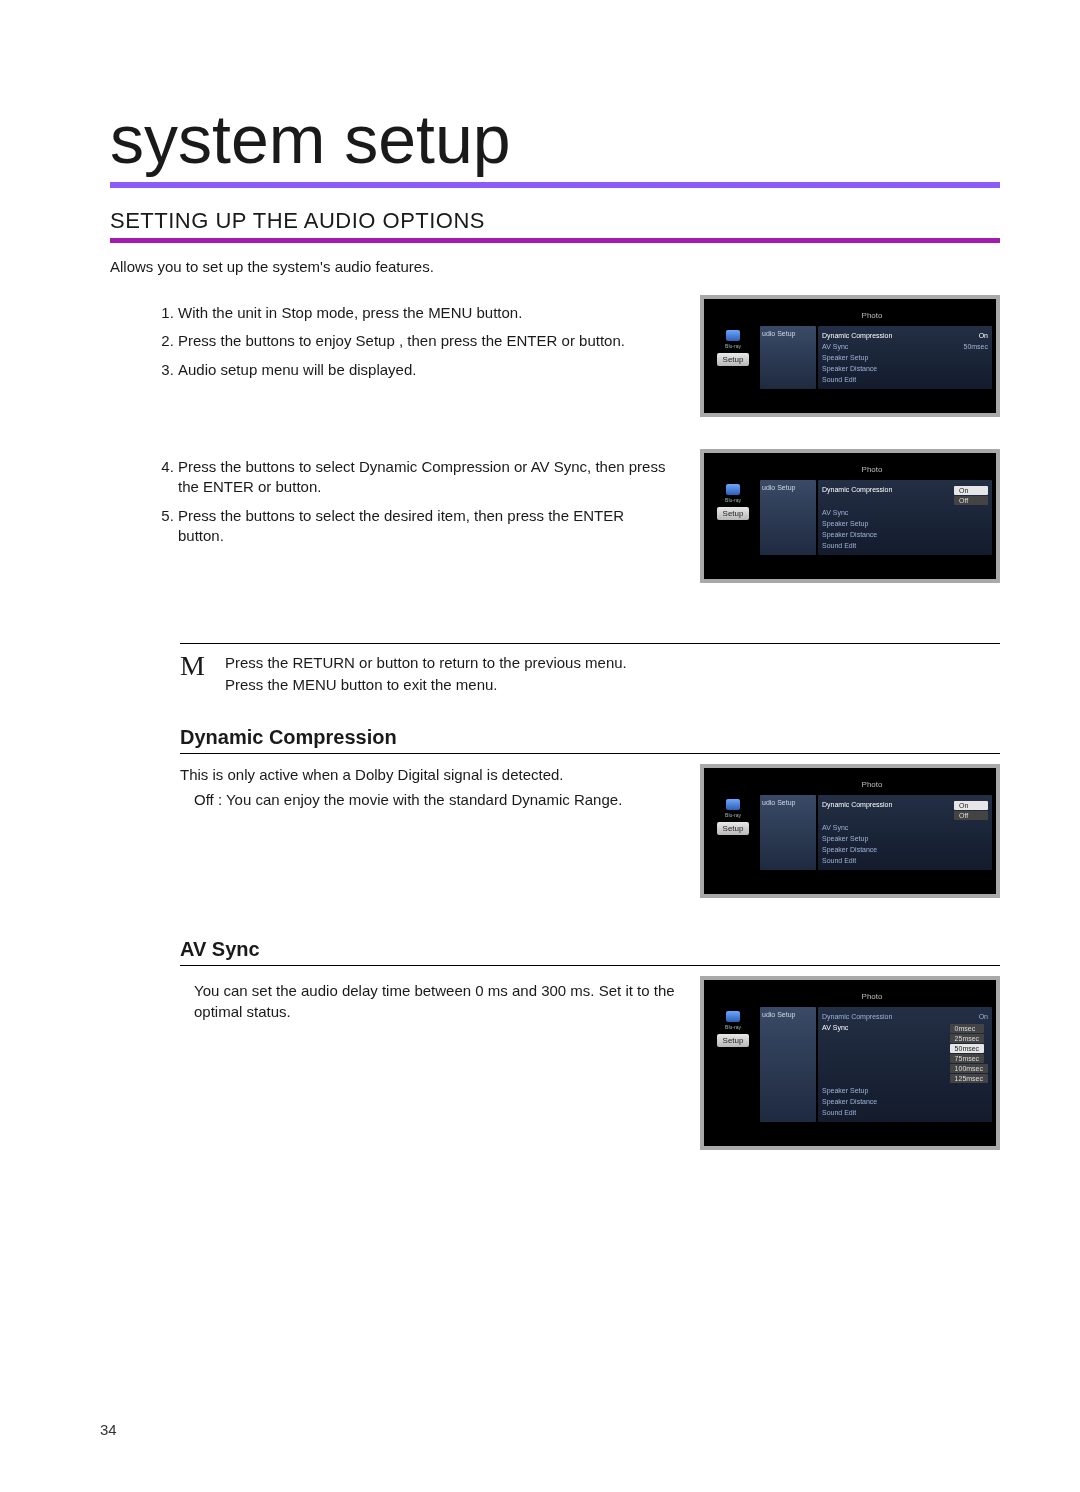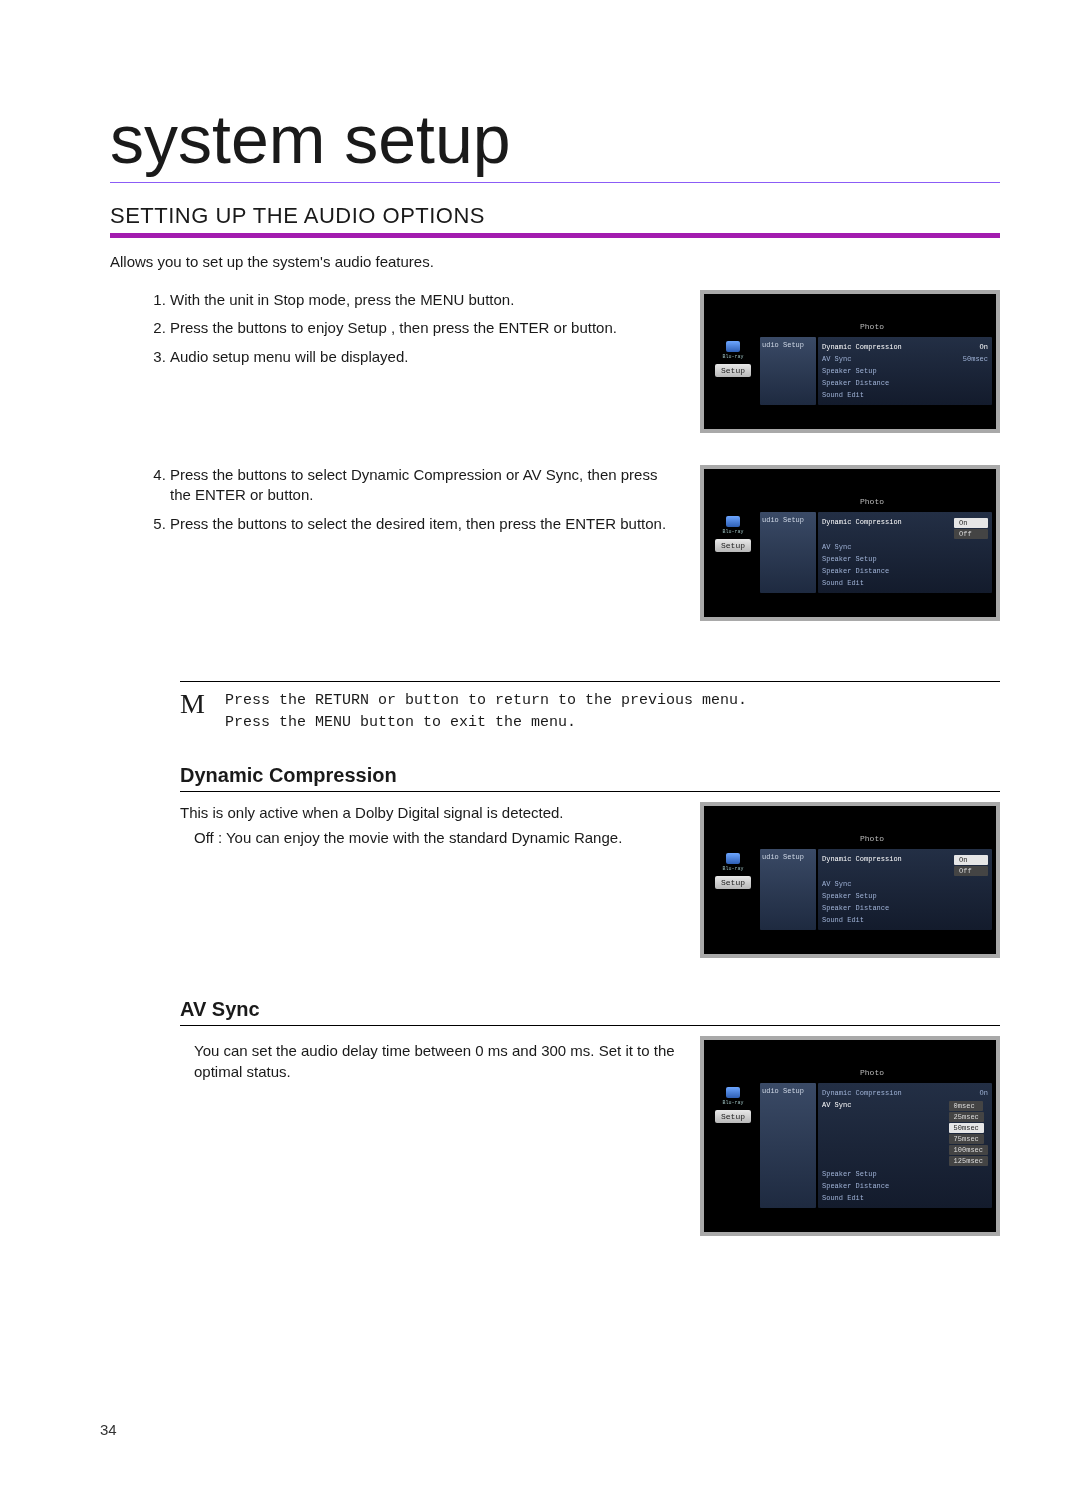--- a/index.html
+++ b/index.html
@@ -10,21 +10,21 @@
     width: 1080px;
     height: 1492px;
     position: relative;
     box-sizing: border-box;
     padding: 100px 80px 40px 110px;
   }
   .page-title {
     font-size: 68px;
     font-weight: 400;
     letter-spacing: 0px;
-    border-bottom: 1px solid #8b5cf6;
+    border-bottom: 6px solid #8b5cf6;
     padding-bottom: 4px;
     margin: 0 0 20px 0;
   }
   .section-title {
     font-size: 22px;
     font-weight: 400;
     letter-spacing: 0.5px;
     border-bottom: 5px solid #a21caf;
     padding-bottom: 4px;
     margin: 0 0 14px 0;
@@ -34,21 +34,21 @@
     margin-bottom: 20px;
   }
   .content-row {
     display: flex;
     align-items: flex-start;
     gap: 20px;
     margin-bottom: 12px;
   }
   .text-col { flex: 1; }
   .screens-col { width: 300px; }
-  ol { margin: 0; padding-left: 60px; }
+  ol { margin: 8px; padding-left: 60px; }
   ol li {
     font-size: 15px;
     margin-bottom: 8px;
     line-height: 1.35;
   }
   .indent-line {
     display: block;
     margin-left: 0px;
     margin-top: 4px;
   }
@@ -58,21 +58,21 @@
     padding-top: 8px;
     display: flex;
     gap: 20px;
   }
   .note-icon {
     font-size: 28px;
     font-weight: 400;
     line-height: 1;
     font-family: "Times New Roman", serif;
   }
-  .note-text { font-size: 15px; line-height: 1.45; font-family: Liberation Mono, monospace; }
+  .note-text { font-size: 15px; line-height: 1.45; }
   .sub-block {
     margin: 20px 0 20px 70px;
   }
   .sub-heading {
     font-size: 20px;
     border-bottom: 1px solid #000;
     padding-bottom: 4px;
     margin: 0 0 10px 0;
   }
   .sub-row {
@@ -92,25 +92,24 @@
   .screen {
     width: 300px;
     background: #a9a9a9;
     padding: 4px;
     box-sizing: border-box;
     margin-bottom: 20px;
   }
   .screen-inner {
     background: #000;
     width: 100%;
-    padding: 22px 4px 24px 4px;
+    padding: 6px 4px 24px 4px;
     box-sizing: border-box;
     color: #ddd;
     font-size: 8px;
-    font-family: Liberation Mono, monospace;
   }
   .sc-top {
     text-align: center;
     color: #bbb;
     font-size: 8px;
     padding: 6px 0 6px 44px;
   }
   .sc-body { display: flex; gap: 2px; }
   .sc-left {
     width: 50px;

